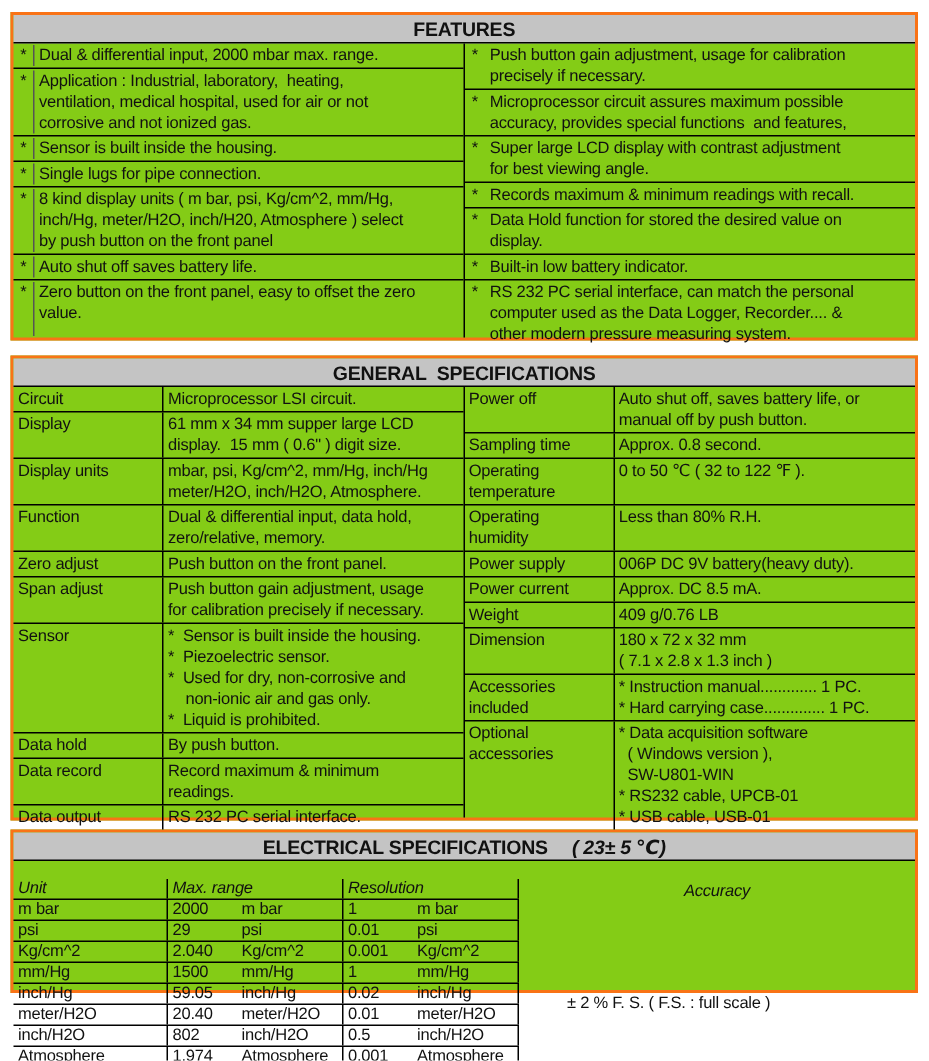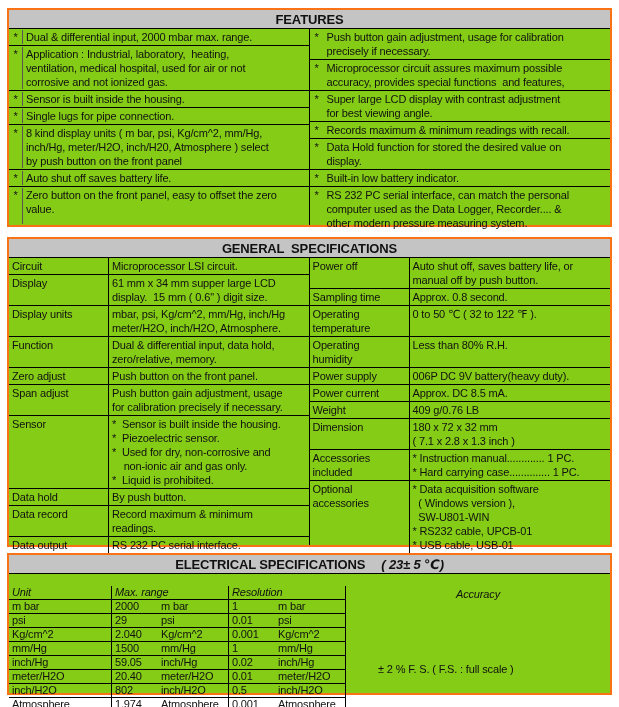--- a/index.html
+++ b/index.html
@@ -47,21 +47,21 @@
   .gen-col { width: 50%; display: flex; flex-direction: column; }
   .gen-col.left { border-right: 1px solid #000; }
   .grow { display: flex; border-bottom: 1px solid #000; }
   .grow:last-child { border-bottom: none; flex: 1; }
   .glabel {
     flex: 0 0 100px; border-right: 1px solid #000;
     padding: 1px 3px; line-height: 14px; white-space: pre-wrap;
   }
   .gvalue { flex: 1; padding: 1px 3px; line-height: 14px; white-space: pre-wrap; }
   
-  #electrical { margin-top: 6px; height: 142px; }
+  #electrical { margin-top: 6px; height: 109px; }
   .elec-flex { flex: 1; display: flex; min-height: 0; margin-top: 12px; }
   .elec-left { flex: 0 0 337px; display: flex; flex-direction: column; }
   .erow { display: flex; border-bottom: 1px solid #000; flex: 1; align-items: center; }
   .erow.head { font-style: italic; }
   .erow:last-child { border-bottom: none; }
   .ec { padding: 0 3px; line-height: 13px; }
   .ec.unit { flex: 0 0 103px; border-right: 1px solid #000; align-self: stretch; display:flex; align-items:center; }
   .ec.max, .ec.res { flex: 0 0 117px; border-right: 1px solid #000; align-self: stretch; display: flex; align-items: center; }
   .ec .num { display: inline-block; width: 46px; }
   .acc-cell { flex: 1; display: flex; flex-direction: column; padding-top: 1px; gap: 37px; }

